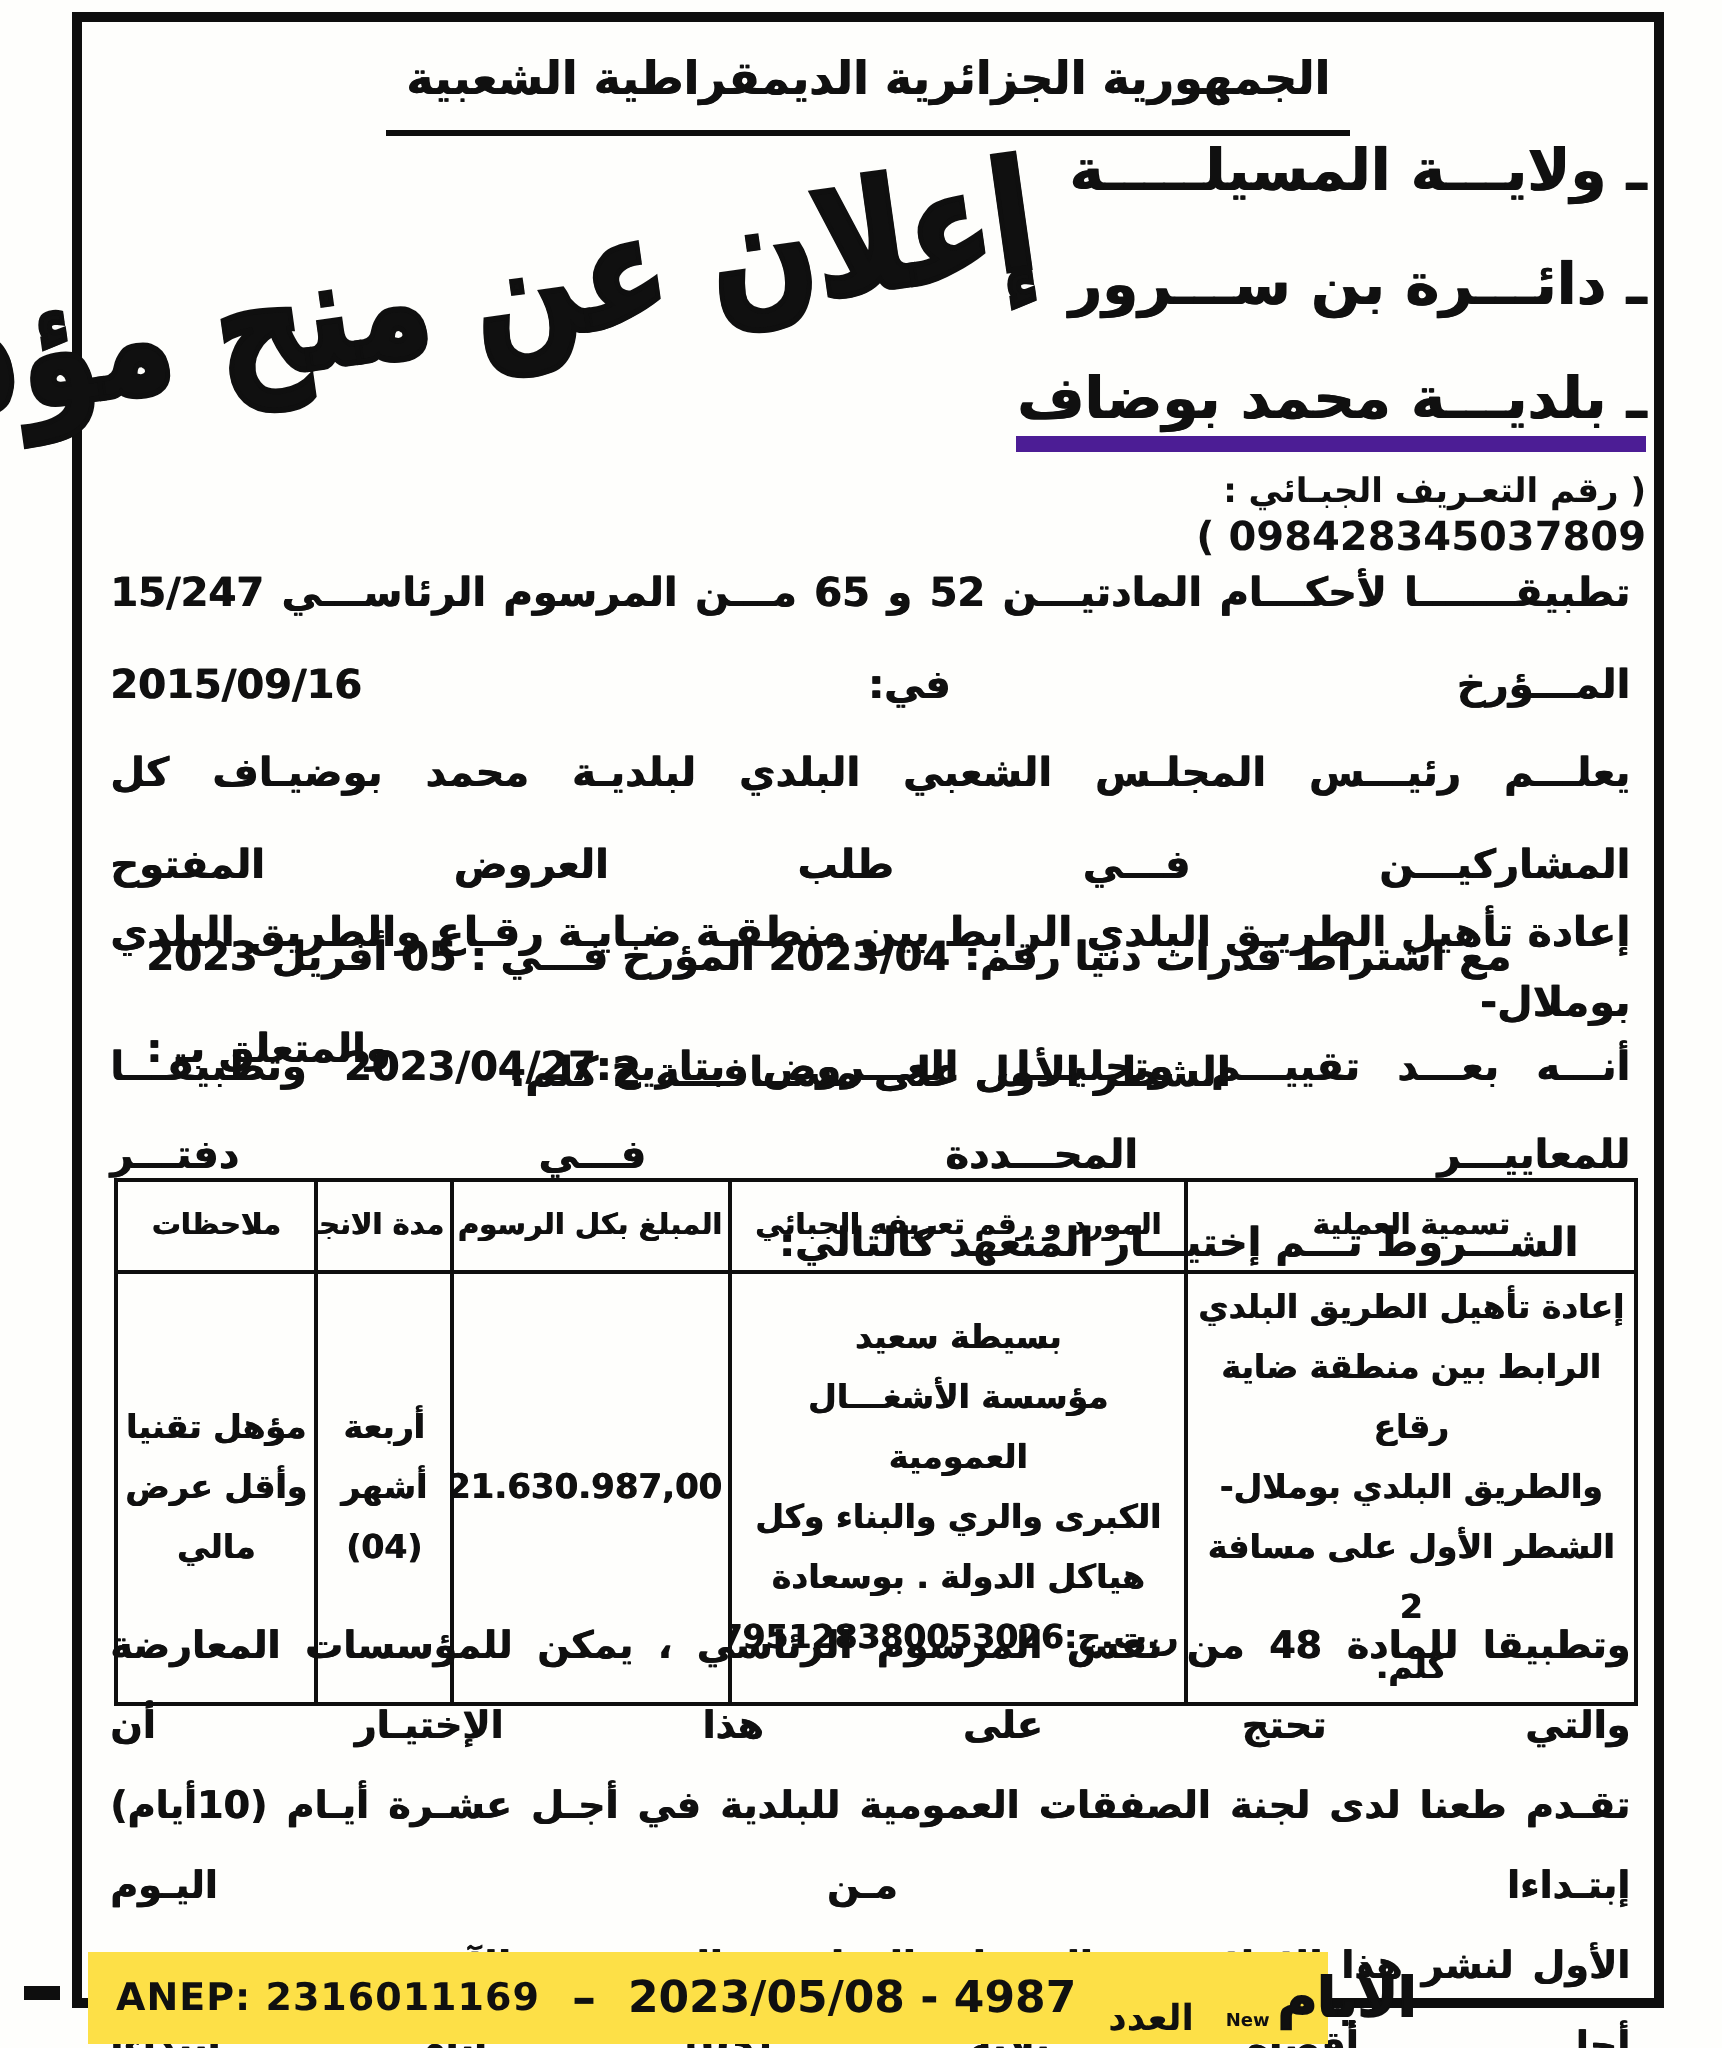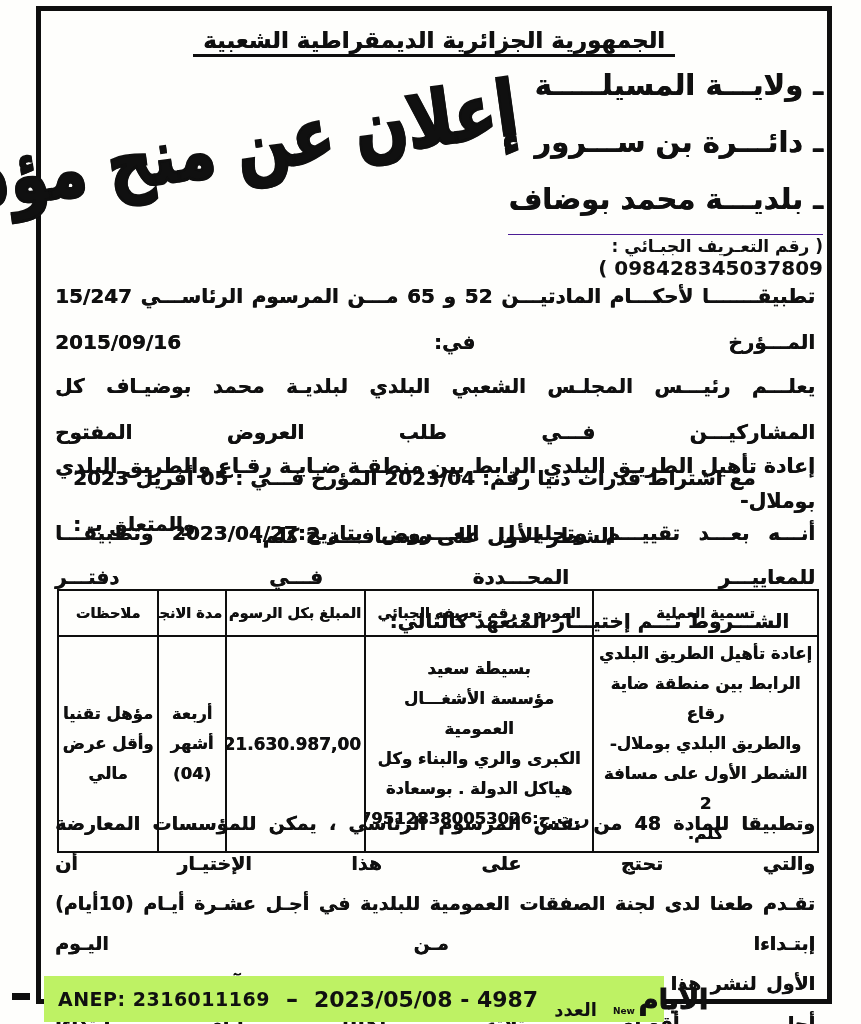--- a/index.html
+++ b/index.html
@@ -14,26 +14,26 @@
   .frame{
     position:absolute;left:36px;top:6px;
     width:796px;height:998px;
     box-sizing:border-box;
     border:5px solid #0e0e0e;
   }
   
   .rep-header{position:absolute;top:16px;left:0;width:100%;text-align:center;direction:rtl;}
   .rep-header span{
     font-size:23px;font-weight:bold;
-    border-bottom:3px solid #0e0e0e;padding:0 10px 1px;
+    border-bottom:3px solid #0e0e0e;padding:0 10px 12px;
     text-shadow:.4px 0 0 currentColor;
   }
   .authority{position:absolute;top:46px;right:4px;direction:rtl;text-align:right;width:340px;}
   .auth-line{font-size:29px;font-weight:bold;line-height:57px;white-space:nowrap;text-shadow:.5px 0 0 currentColor;}
-  .auth-line.underlined span{border-bottom:1px solid #4c1d95;padding-bottom:18px;}
+  .auth-line.underlined span{border-bottom:8px solid #4c1d95;padding-bottom:2px;}
   .tax-label{font-size:17px;font-weight:bold;margin-top:8px;white-space:nowrap;}
   .tax-value{font-size:20px;font-weight:bold;padding-left:38px;white-space:nowrap;}
   
   .title{
     position:absolute;left:0;top:96px;width:478px;
     margin:0;text-align:center;direction:rtl;
     font-size:62px;font-weight:bold;line-height:1.1;
     transform:rotate(-8deg) scaleY(1.22);
     -webkit-text-stroke:2.4px #0f0f0f;
     text-shadow:1px 0 0 currentColor,-1px 0 0 currentColor,0 1px 0 currentColor;
@@ -64,21 +64,21 @@
     border:2.5px solid #0e0e0e;
     font-weight:bold;text-align:center;vertical-align:middle;
     padding:2px 3px;overflow:hidden;
   }
   .award-table th{height:40px;font-size:14.5px;white-space:nowrap;text-shadow:.4px 0 0 currentColor;}
   .award-table td{height:156px;font-size:16.5px;line-height:30px;white-space:pre-line;text-shadow:.4px 0 0 currentColor;}
   td.amount-cell{font-size:17px;}
   
   .footer-bar{
     position:absolute;left:44px;top:976px;width:620px;height:46px;
-    background:#bef264;z-index:3;
+    background:#fde047;z-index:3;
     display:flex;align-items:center;direction:ltr;
     gap:16px;padding-left:14px;box-sizing:border-box;
     font-weight:bold;white-space:nowrap;
   }
   .anep{font-size:19px;letter-spacing:.5px;}
   .sep-dash{font-size:24px;font-weight:bold;}
   .issue{font-size:22px;}
   .issue-label{font-size:18px;margin-top:20px;}
   .new-label{font-size:9px;align-self:flex-end;margin:0 -12px 6px 0;}
   .paper-name{font-size:27px;-webkit-text-stroke:1px #0f0f0f;}

